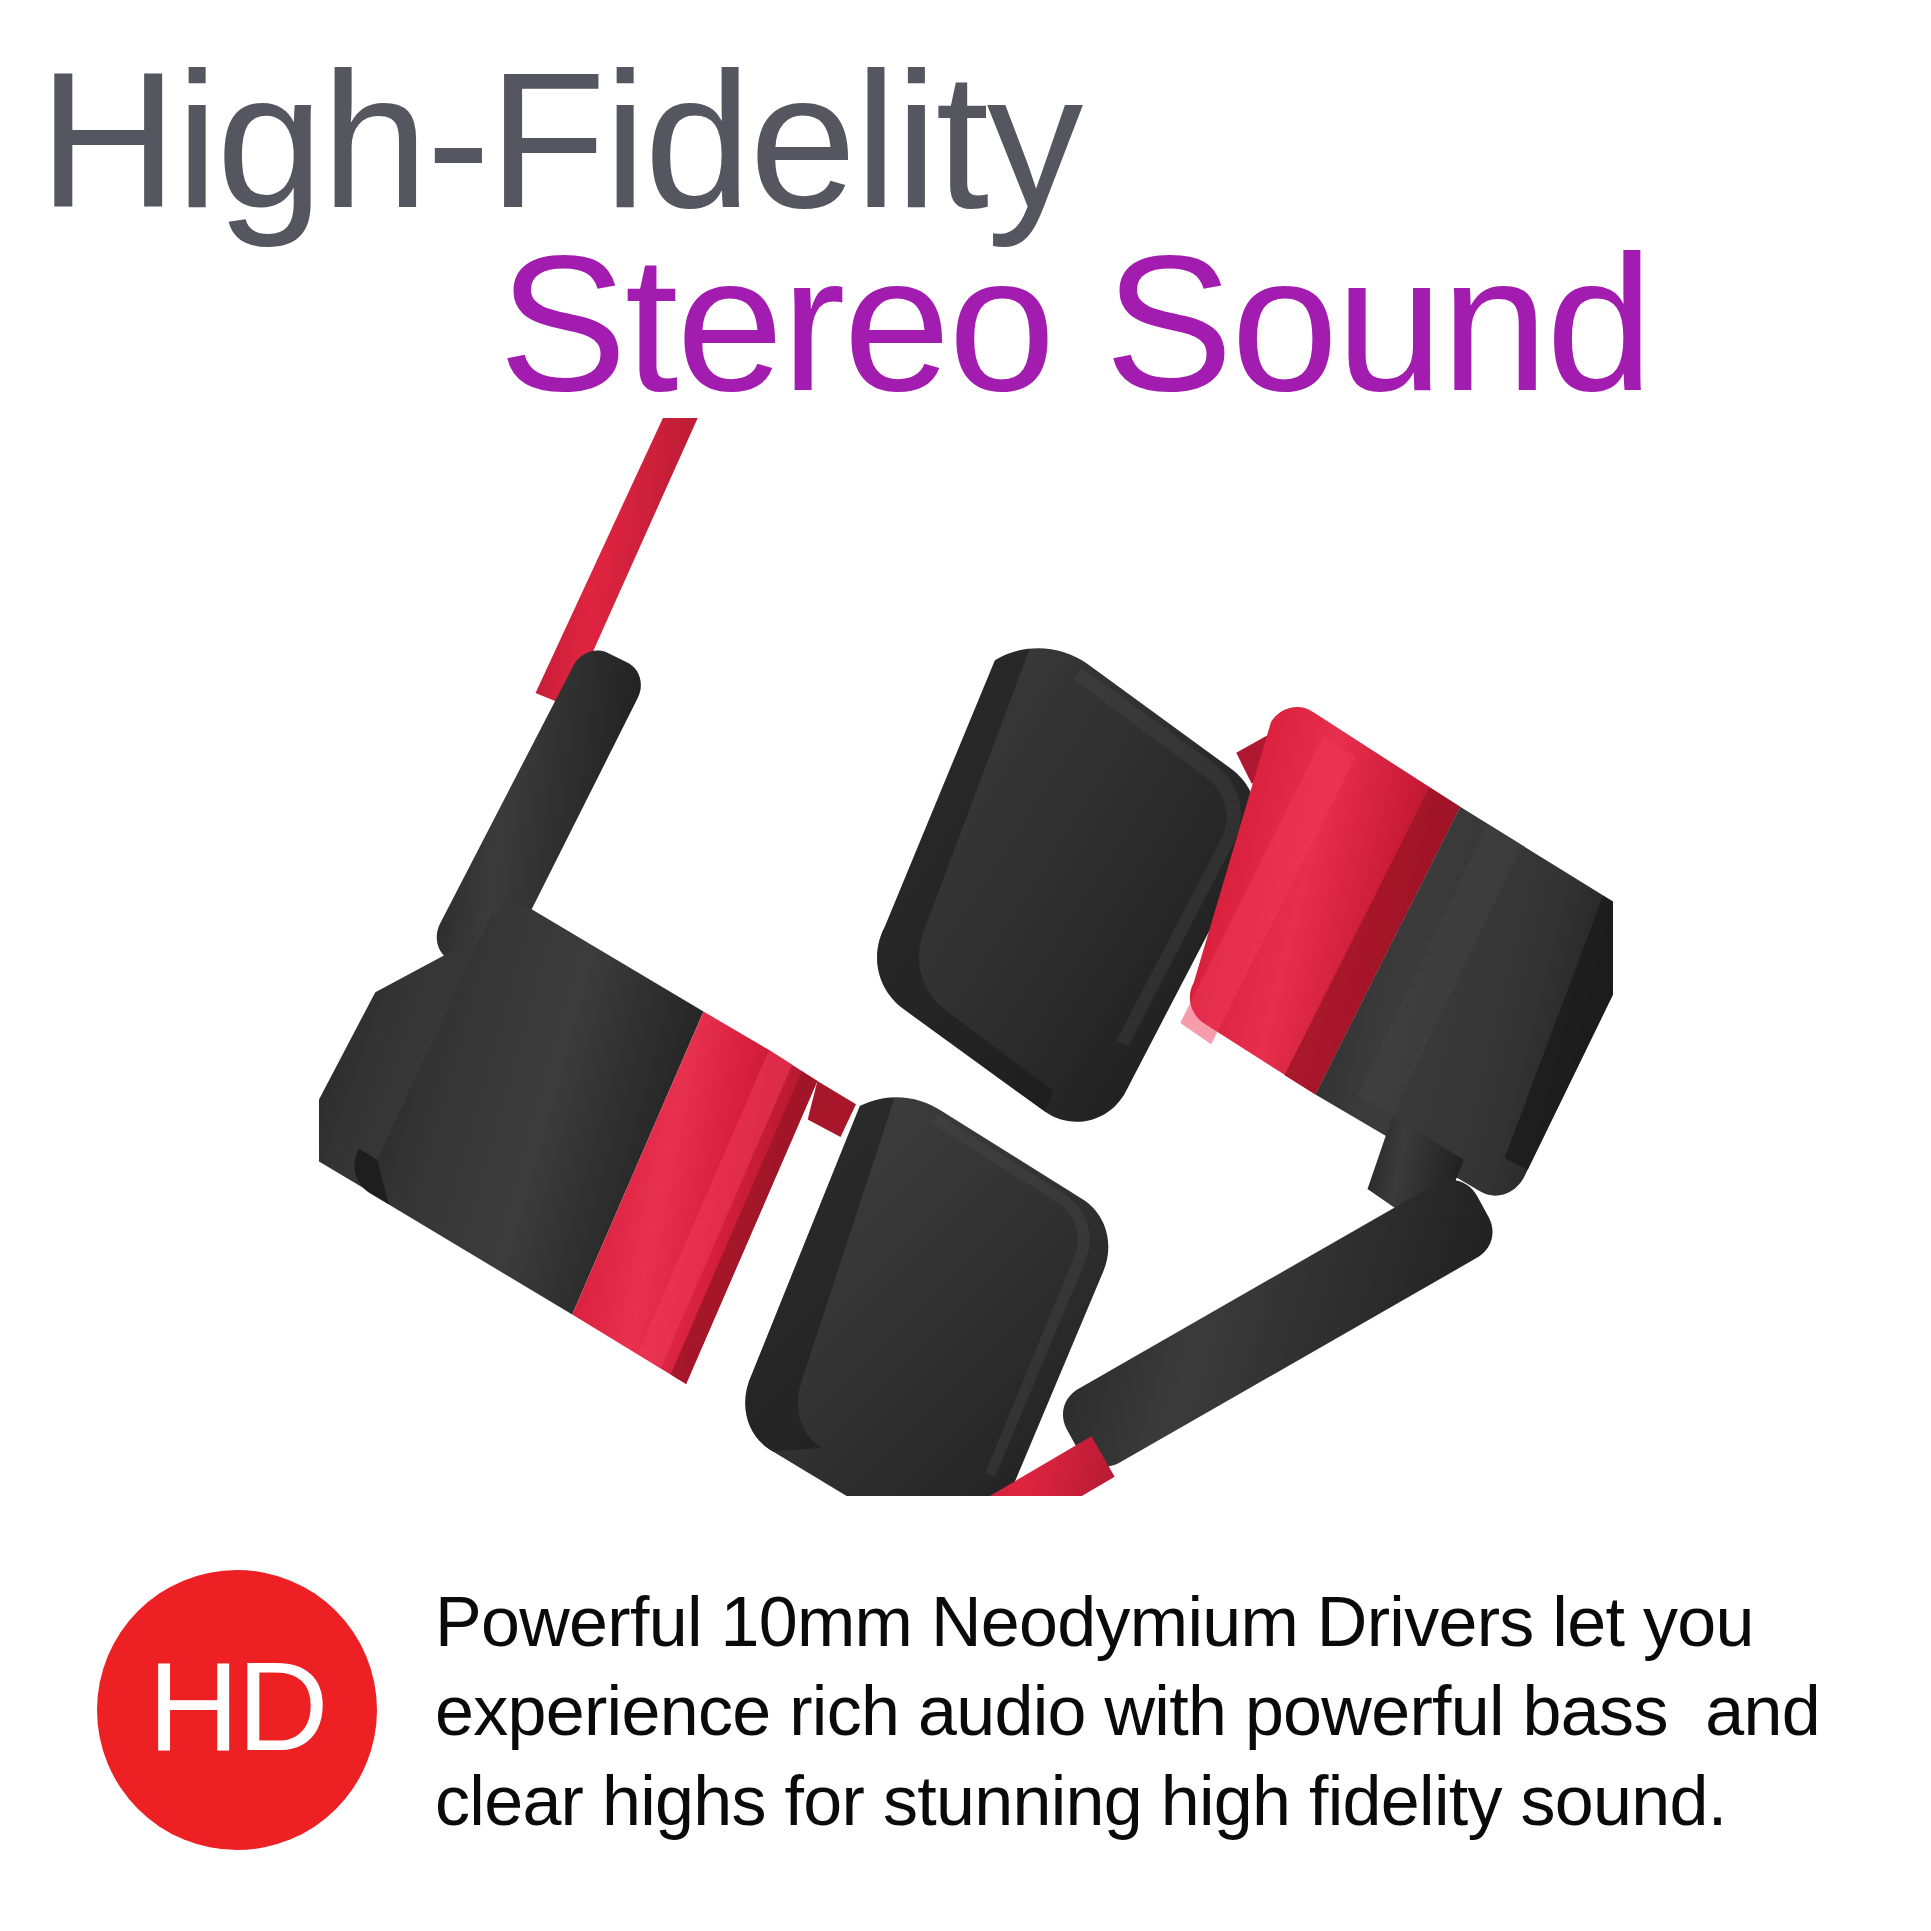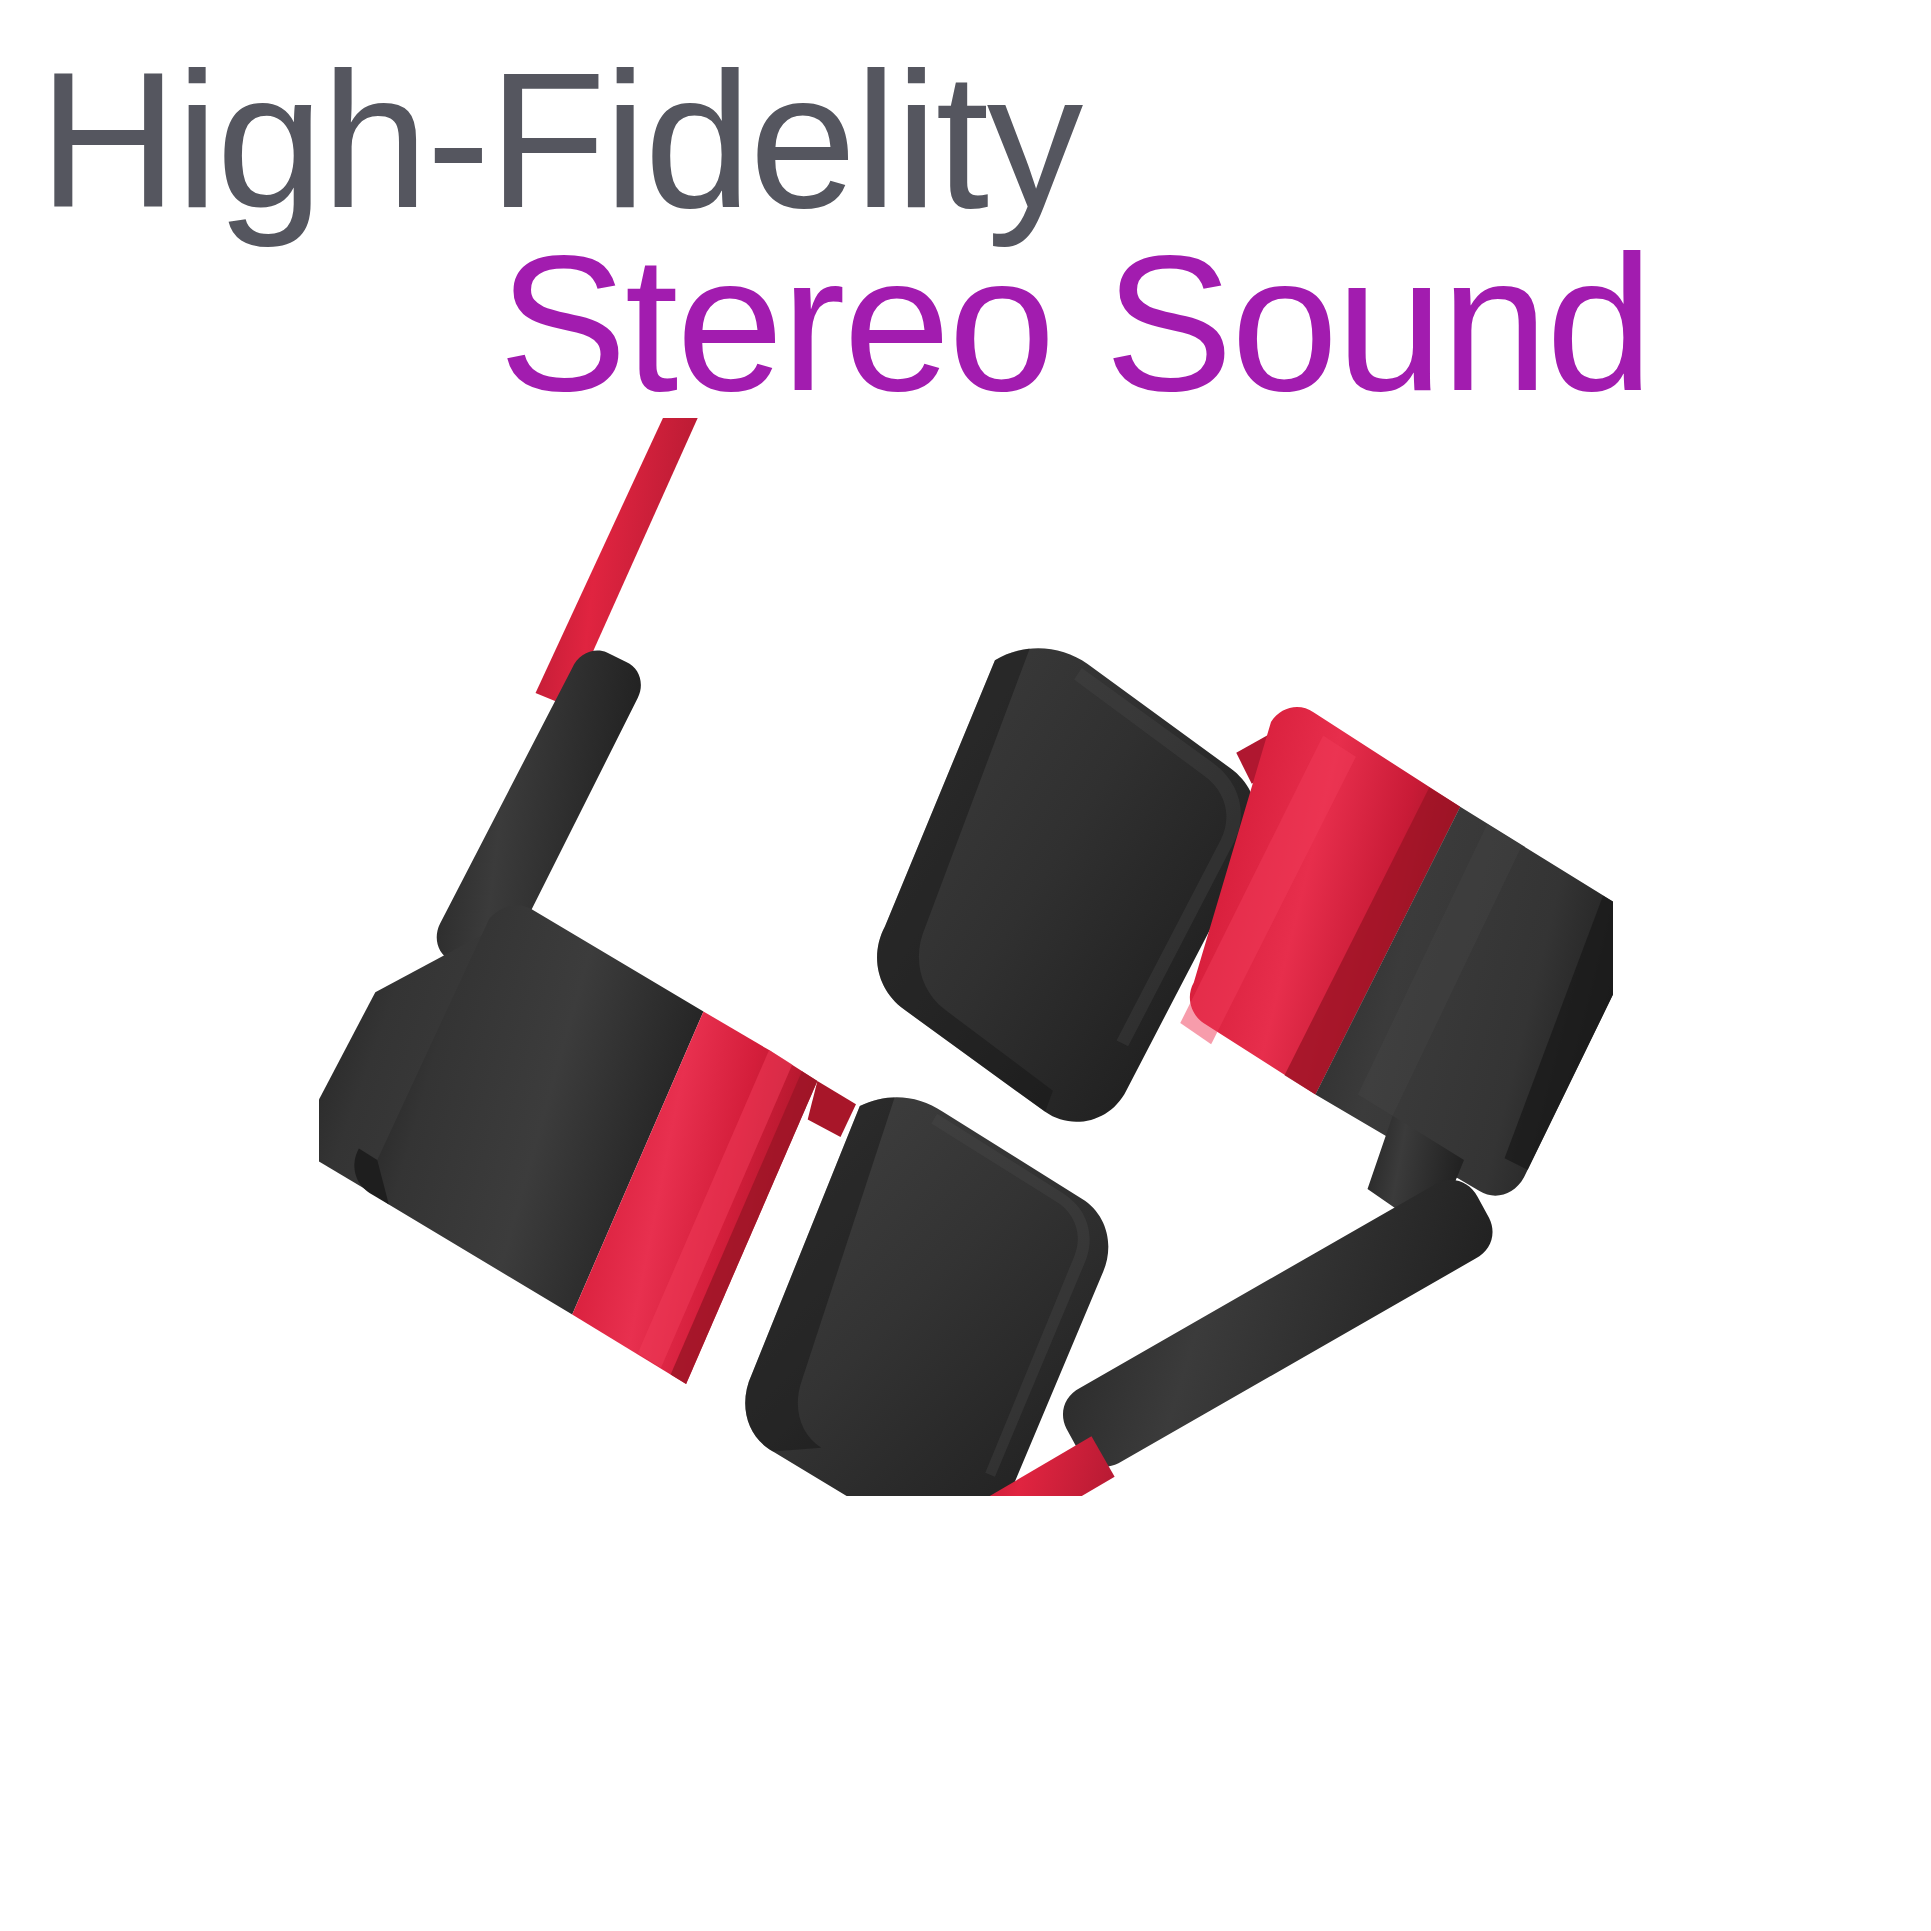--- a/index.html
+++ b/index.html
@@ -305,15 +305,28 @@
                  L 828 1086
                  C 812 1094 794 1088 786 1072
                  L 774 1050
                  C 766 1034 772 1016 788 1008 Z" fill="url(#cableBlk)"></path>
 
         <path d="M 800 1058 L 824 1100 L 688 1180 L 664 1138 Z" fill="url(#cableRed)"></path>
       </g>
     </svg>
   </div>
 
+  <div class="feature-block">
+
+    <div class="hd-badge">
+      <span class="hd-badge-text">HD</span>
+    </div>
+
+    <div class="feature-copy">
+      <span class="feature-line">Powerful 10mm Neodymium Drivers let you</span>
+      <span class="feature-line">experience rich audio with powerful bass  and</span>
+      <span class="feature-line">clear highs for stunning high fidelity sound.</span>
+    </div>
+
+  </div>
 
 </div>
 
 
 </body></html>

